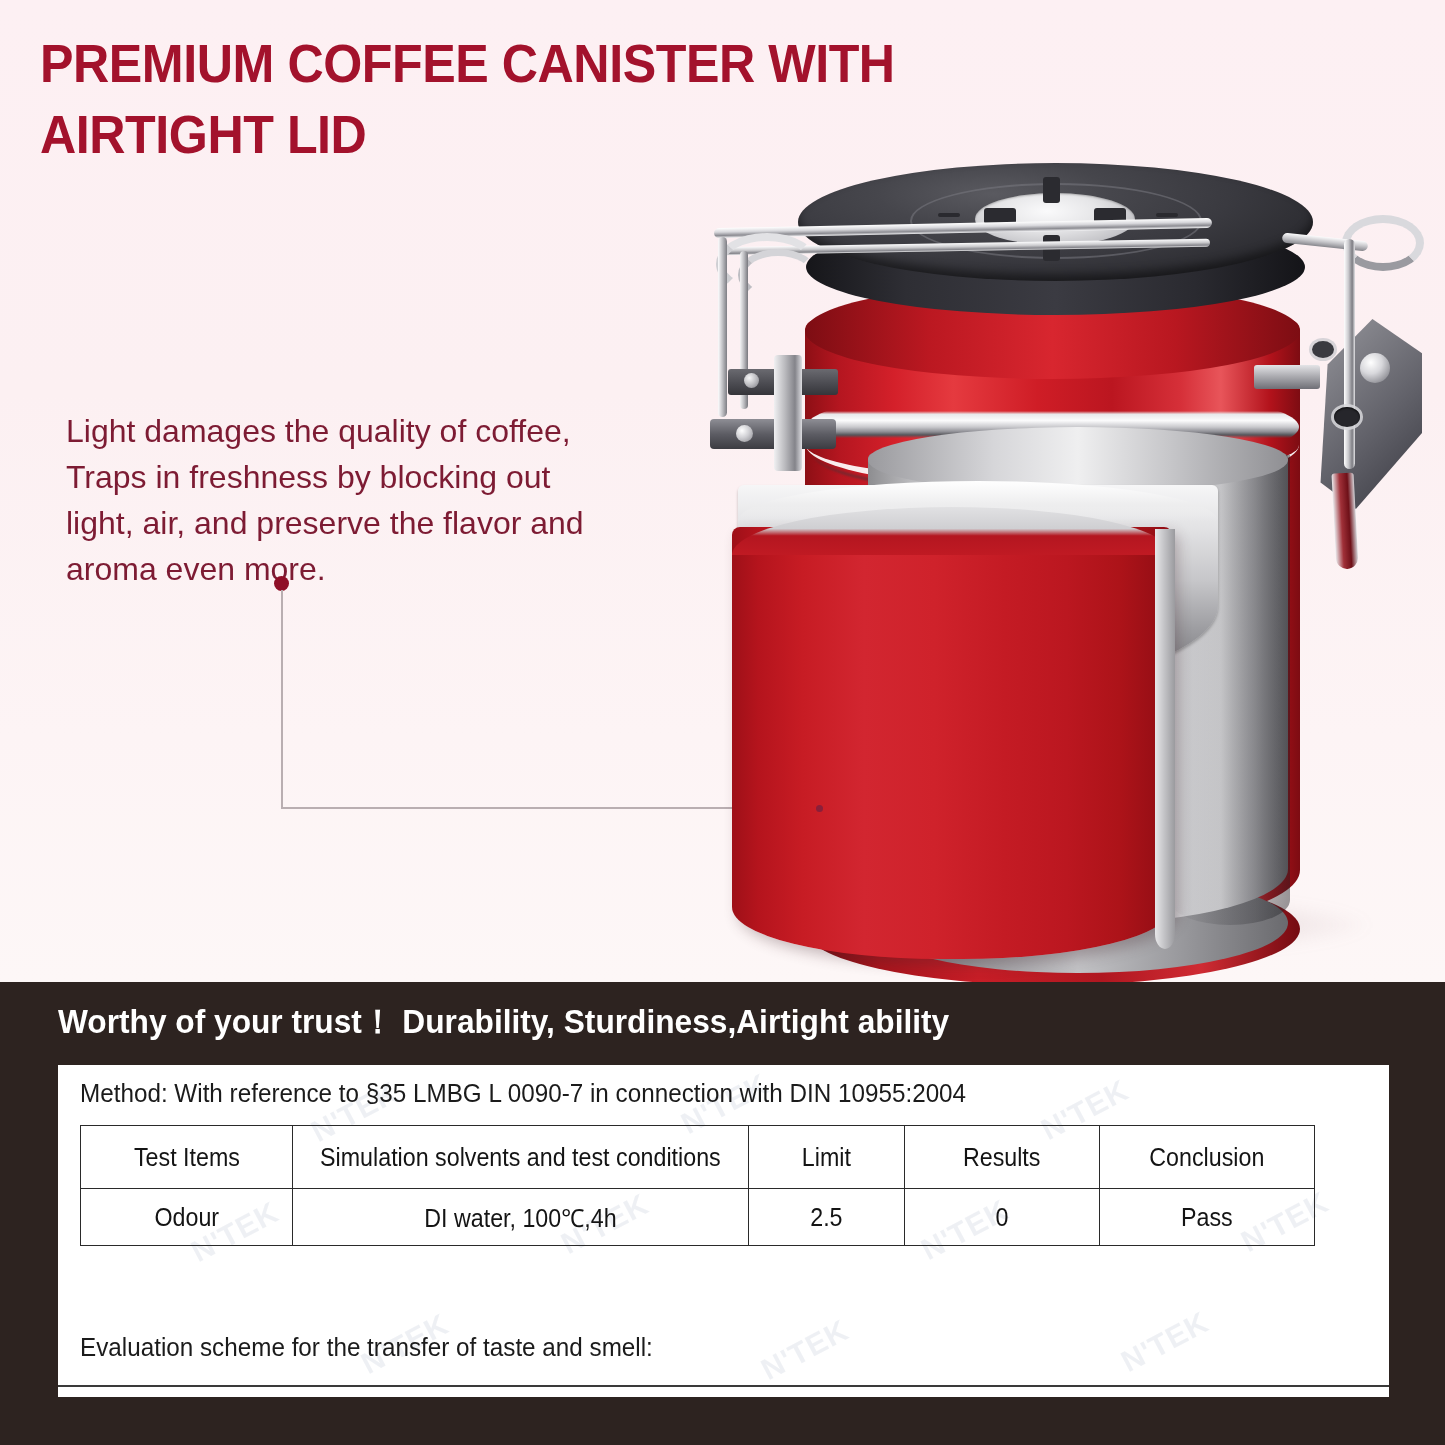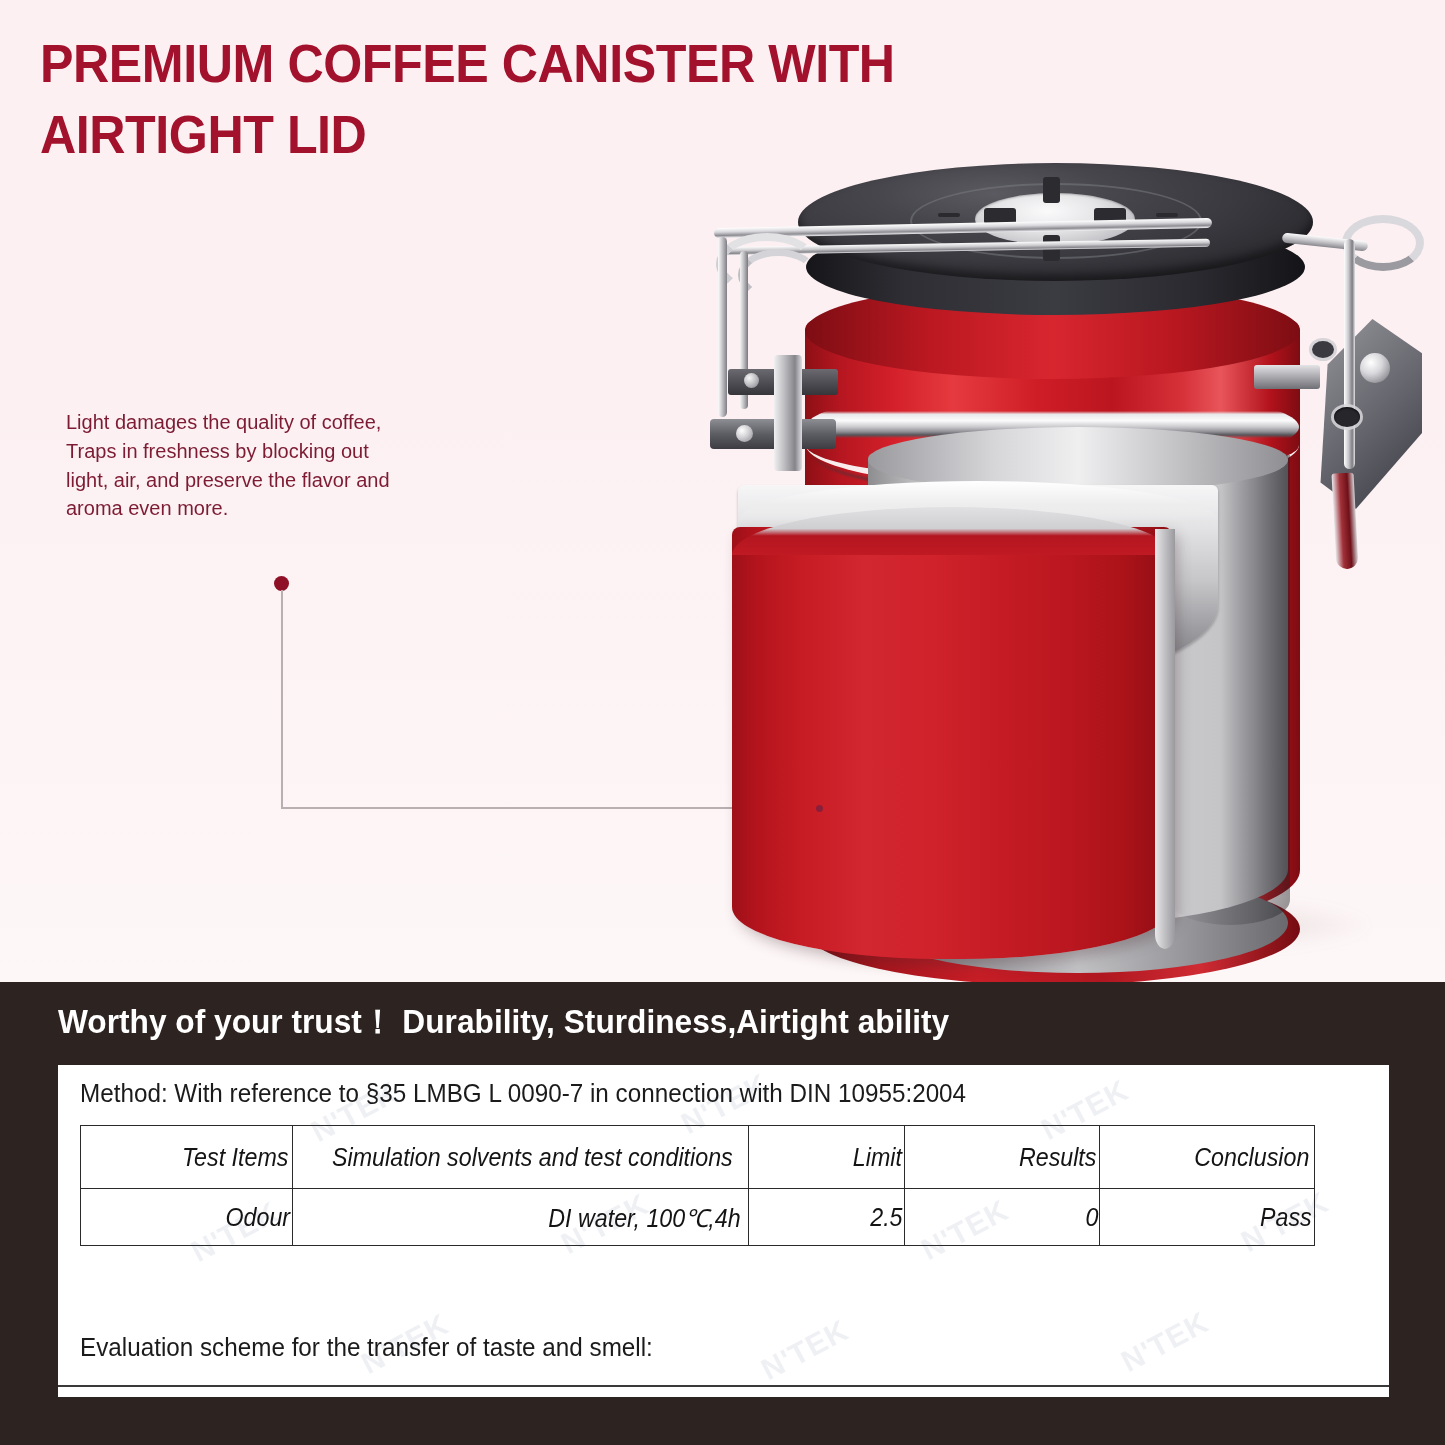--- a/index.html
+++ b/index.html
@@ -44,21 +44,21 @@
     transform: scaleX(0.93);
     transform-origin: left top;
     white-space: pre-line;
   }
 
   .hero-body {
     position: absolute;
     left: 66px;
     top: 408px;
     width: 560px;
-    font-size: 20px;
+    font-size: 32px;
     line-height: 1.44;
     color: #7d1b33;
     white-space: pre-line;
   }
 
   
   .callout-dot {
     position: absolute;
     left: 274px;
     top: 576px;
@@ -586,26 +586,25 @@
     left: 22px;
     top: 60px;
     width: 1235px;
     border-collapse: collapse;
     font-size: 25px;
     color: #141414;
     table-layout: fixed;
   }
   .doc-table td {
     border: 1.5px solid #2a2a2a;
-    text-align: right;
+    text-align: center;
     padding: 0;
     height: 56px;
     transform-origin: center;
     white-space: nowrap;
-    font-style: italic;
   }
   .doc-table tr.hdr td { height: 62px; }
   .doc-table .c0 { width: 17.2%; }
   .doc-table .c1 { width: 37.0%; }
   .doc-table .c2 { width: 12.6%; }
   .doc-table .c3 { width: 15.8%; }
   .doc-table .c4 { width: 17.4%; }
   .cellspan { display: inline-block; transform: scaleX(0.93); }
 
   .doc-eval {

